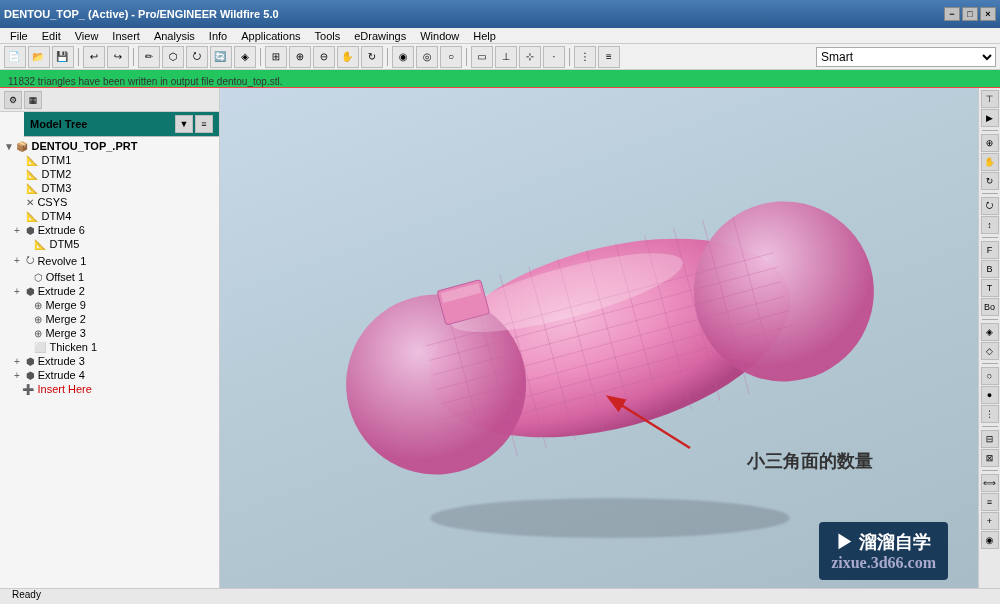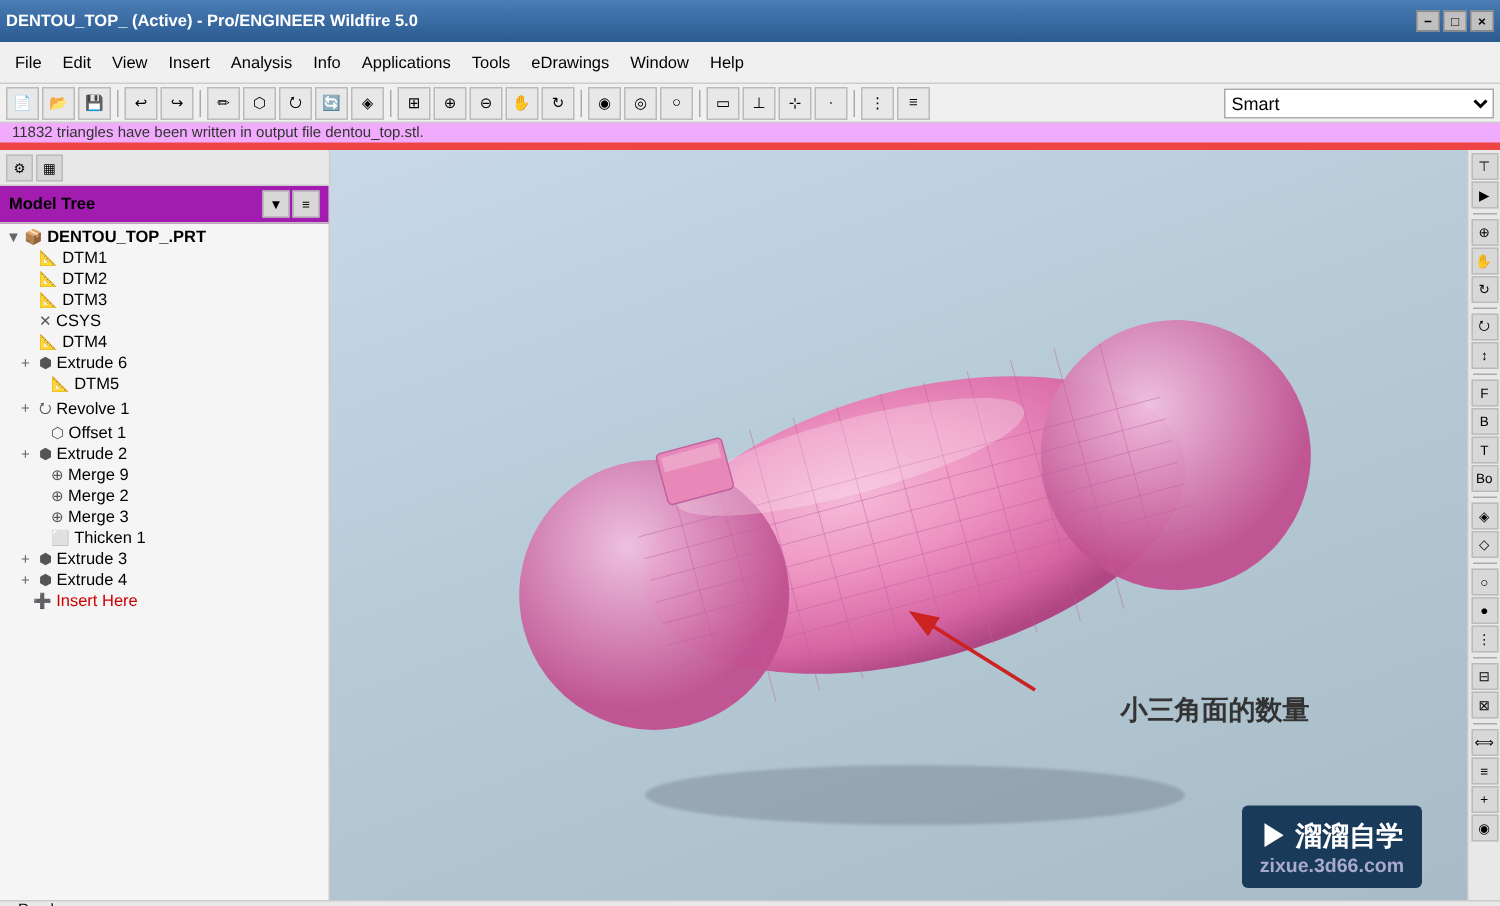--- a/index.html
+++ b/index.html
@@ -27,21 +27,21 @@
       border: 1px solid #888;
       font-size: 9px;
       display: flex; align-items: center; justify-content: center;
       cursor: pointer;
       color: #000;
     }
 
     
     #menu-bar {
       background: #f0f0f0;
-      height: 28px;
+      height: 16px;
       display: flex;
       align-items: center;
       padding: 0 4px;
       border-bottom: 1px solid #ccc;
       gap: 2px;
     }
     .menu-item {
       padding: 2px 6px;
       font-size: 11px;
       cursor: pointer;
@@ -74,26 +74,26 @@
     .toolbar-spacer { flex: 1; }
     #smart-select {
       width: 180px; height: 20px;
       border: 1px solid #aaa;
       font-size: 12px;
       background: white;
     }
 
     
     #status-bar {
-      background: #f0abfc;
+      background: #22c55e;
       height: 18px;
       display: flex;
-      align-items: center;
+      align-items: flex-end;
       padding: 0 8px;
-      border-bottom: 5px solid #ef4444;
+      border-bottom: 1px solid #ef4444;
       font-size: 10px;
       color: #333;
     }
 
     
     #main-area {
       display: flex;
       height: calc(604px - 22px - 20px - 26px - 18px - 18px);
     }
 
@@ -116,28 +116,29 @@
     }
     .panel-btn {
       width: 18px; height: 18px;
       background: #d8d8d8;
       border: 1px solid #bbb;
       display: flex; align-items: center; justify-content: center;
       font-size: 9px;
       cursor: pointer;
     }
     #model-tree-header {
-      background: #a21caf;
+      background: #0f766e;
       padding: 3px 6px;
       font-size: 11px;
       font-weight: bold;
       border-bottom: 1px solid #bbb;
       display: flex;
       align-items: center;
       justify-content: space-between;
+      margin-left: 24px;
     }
     #model-tree-header-controls {
       display: flex; gap: 2px;
     }
     #tree-content {
       flex: 1;
       overflow-y: auto;
       padding: 2px 0;
     }
     .tree-item {
@@ -235,23 +236,24 @@
       background: #1a3a5a;
       color: white;
       padding: 8px 12px;
       border-radius: 4px;
       font-size: 18px;
       font-weight: bold;
       text-align: center;
       margin-top: 28px;
     }
     #watermark-sub {
-      font-size: 13px;
+      font-size: 16px;
       color: #aac;
       text-align: center;
+      font-family: Liberation Serif, serif;
     }
   </style>
 </head>
 <body>
 
 <div id="title-bar">
   <span>DENTOU_TOP_ (Active) - Pro/ENGINEER Wildfire 5.0</span>
   <div id="title-bar-controls">
     <div class="title-btn">−</div>
     <div class="title-btn">□</div>

